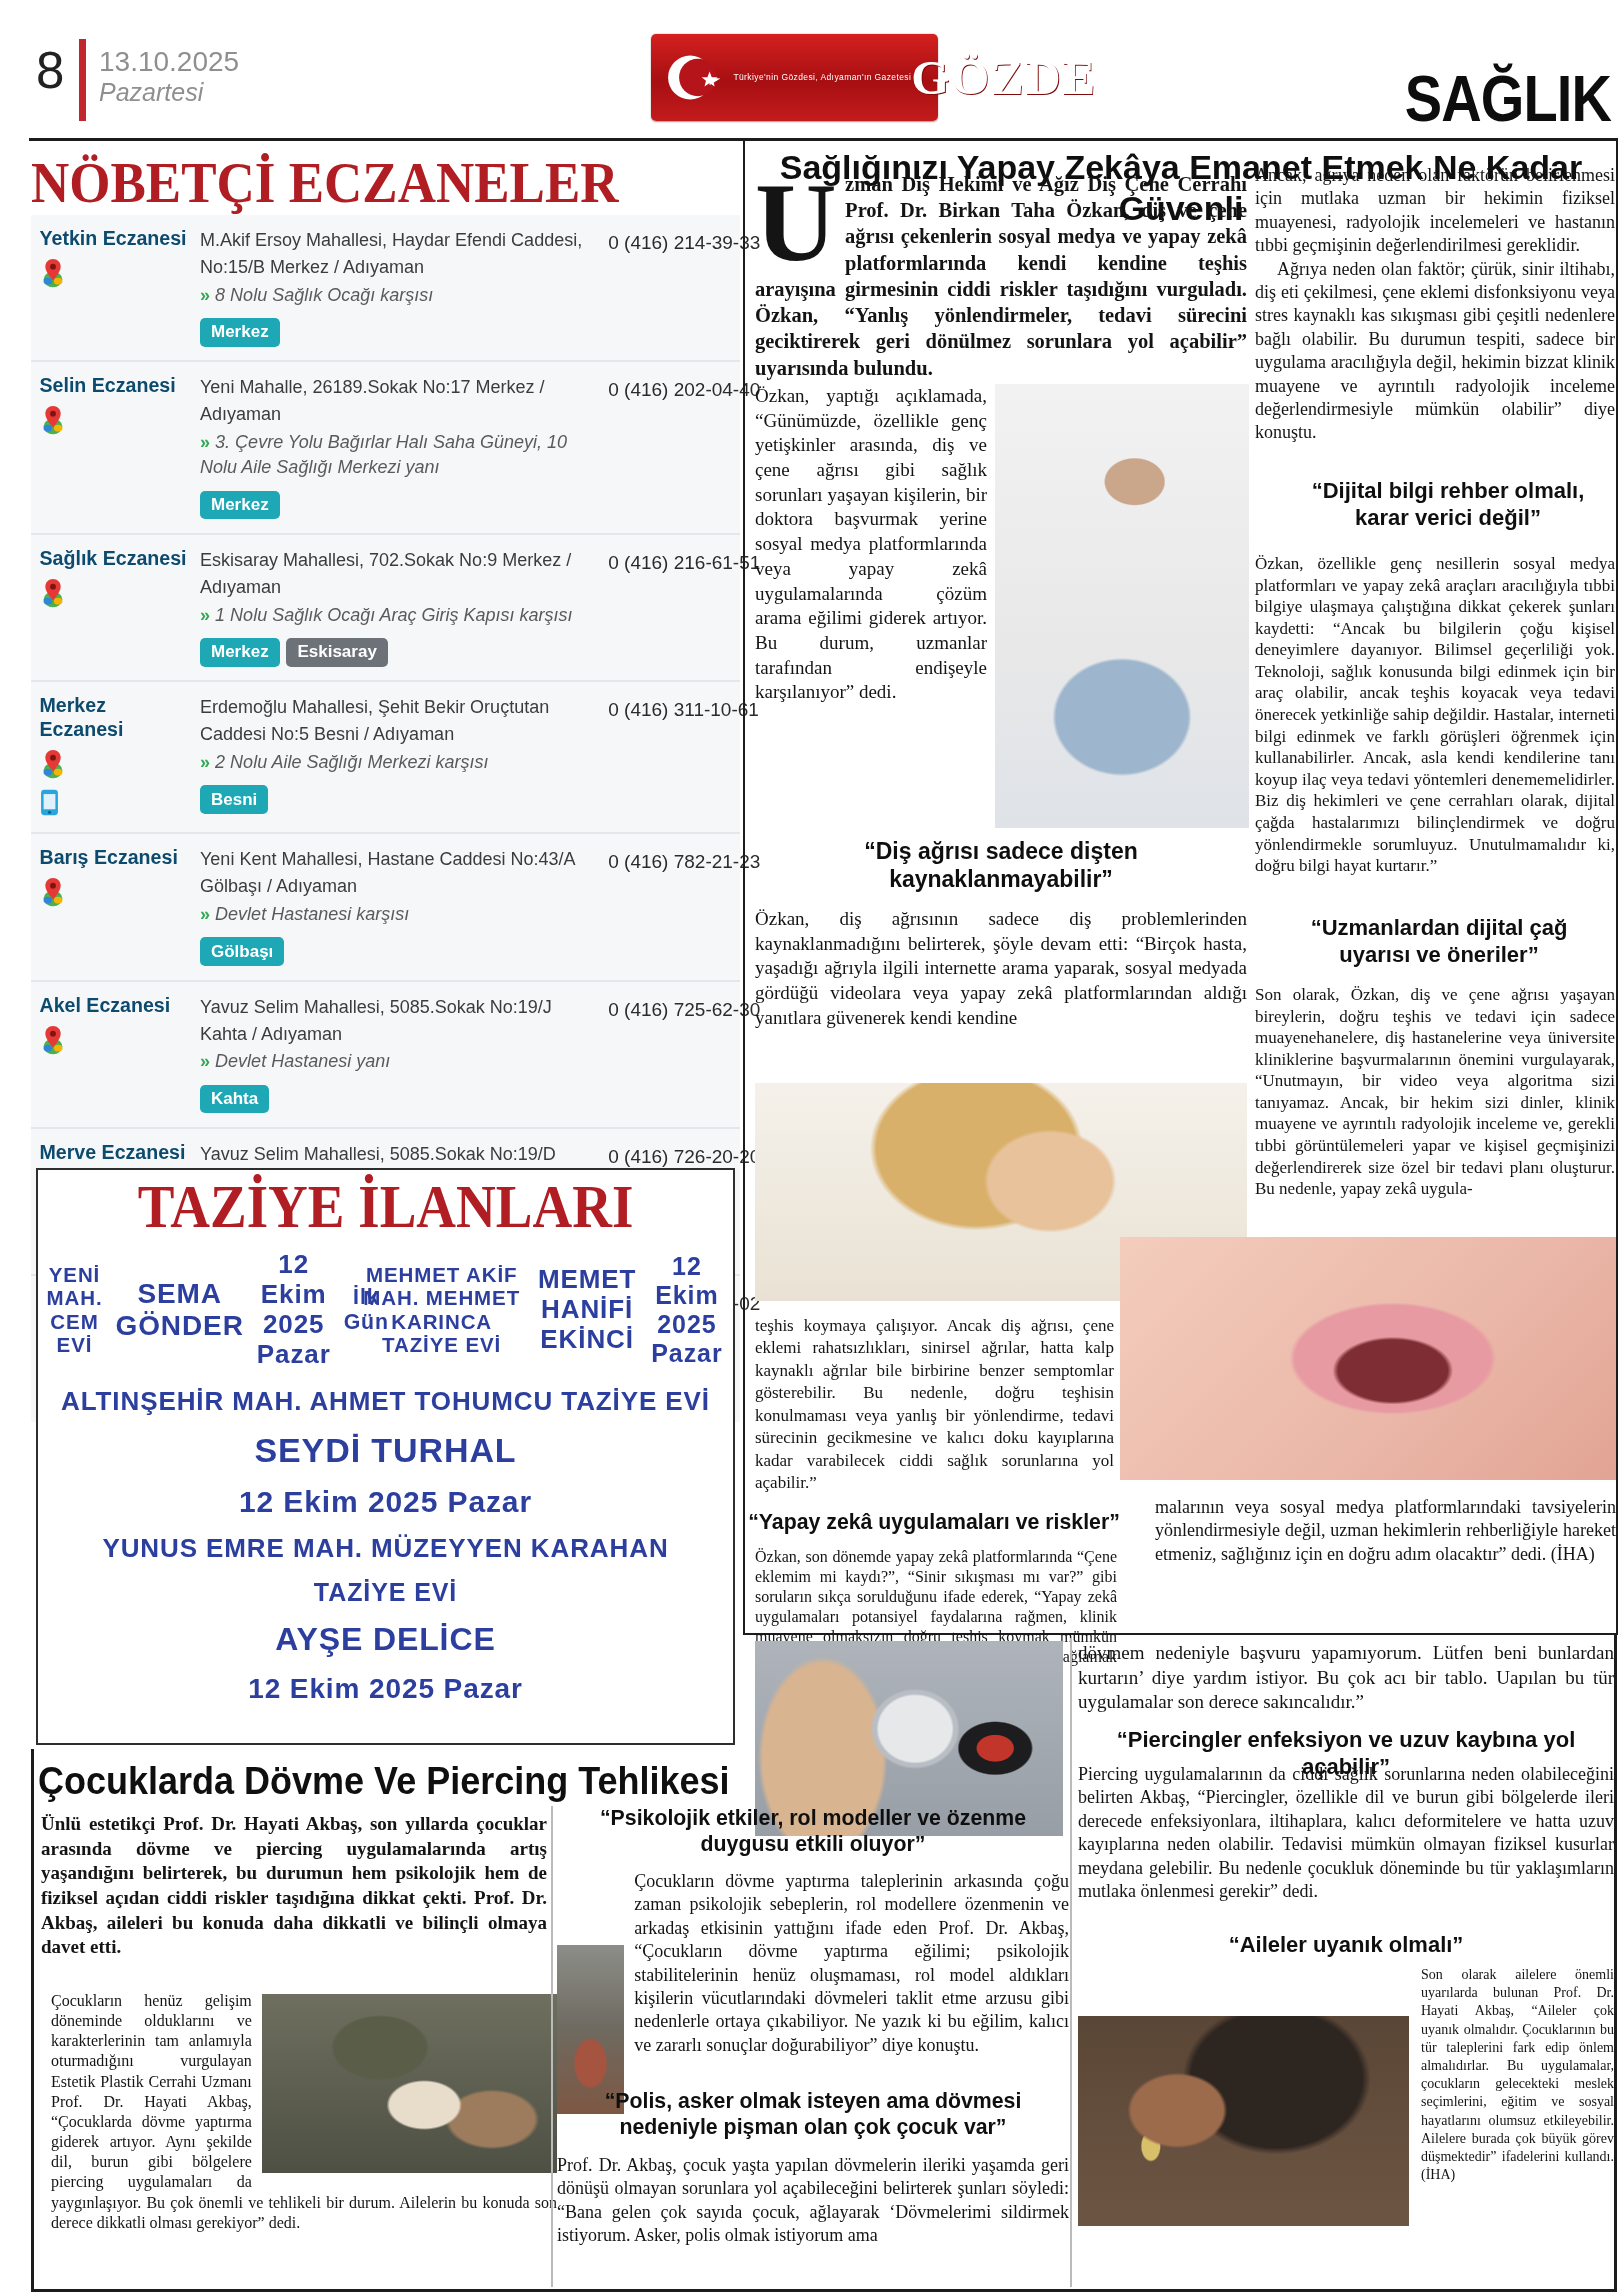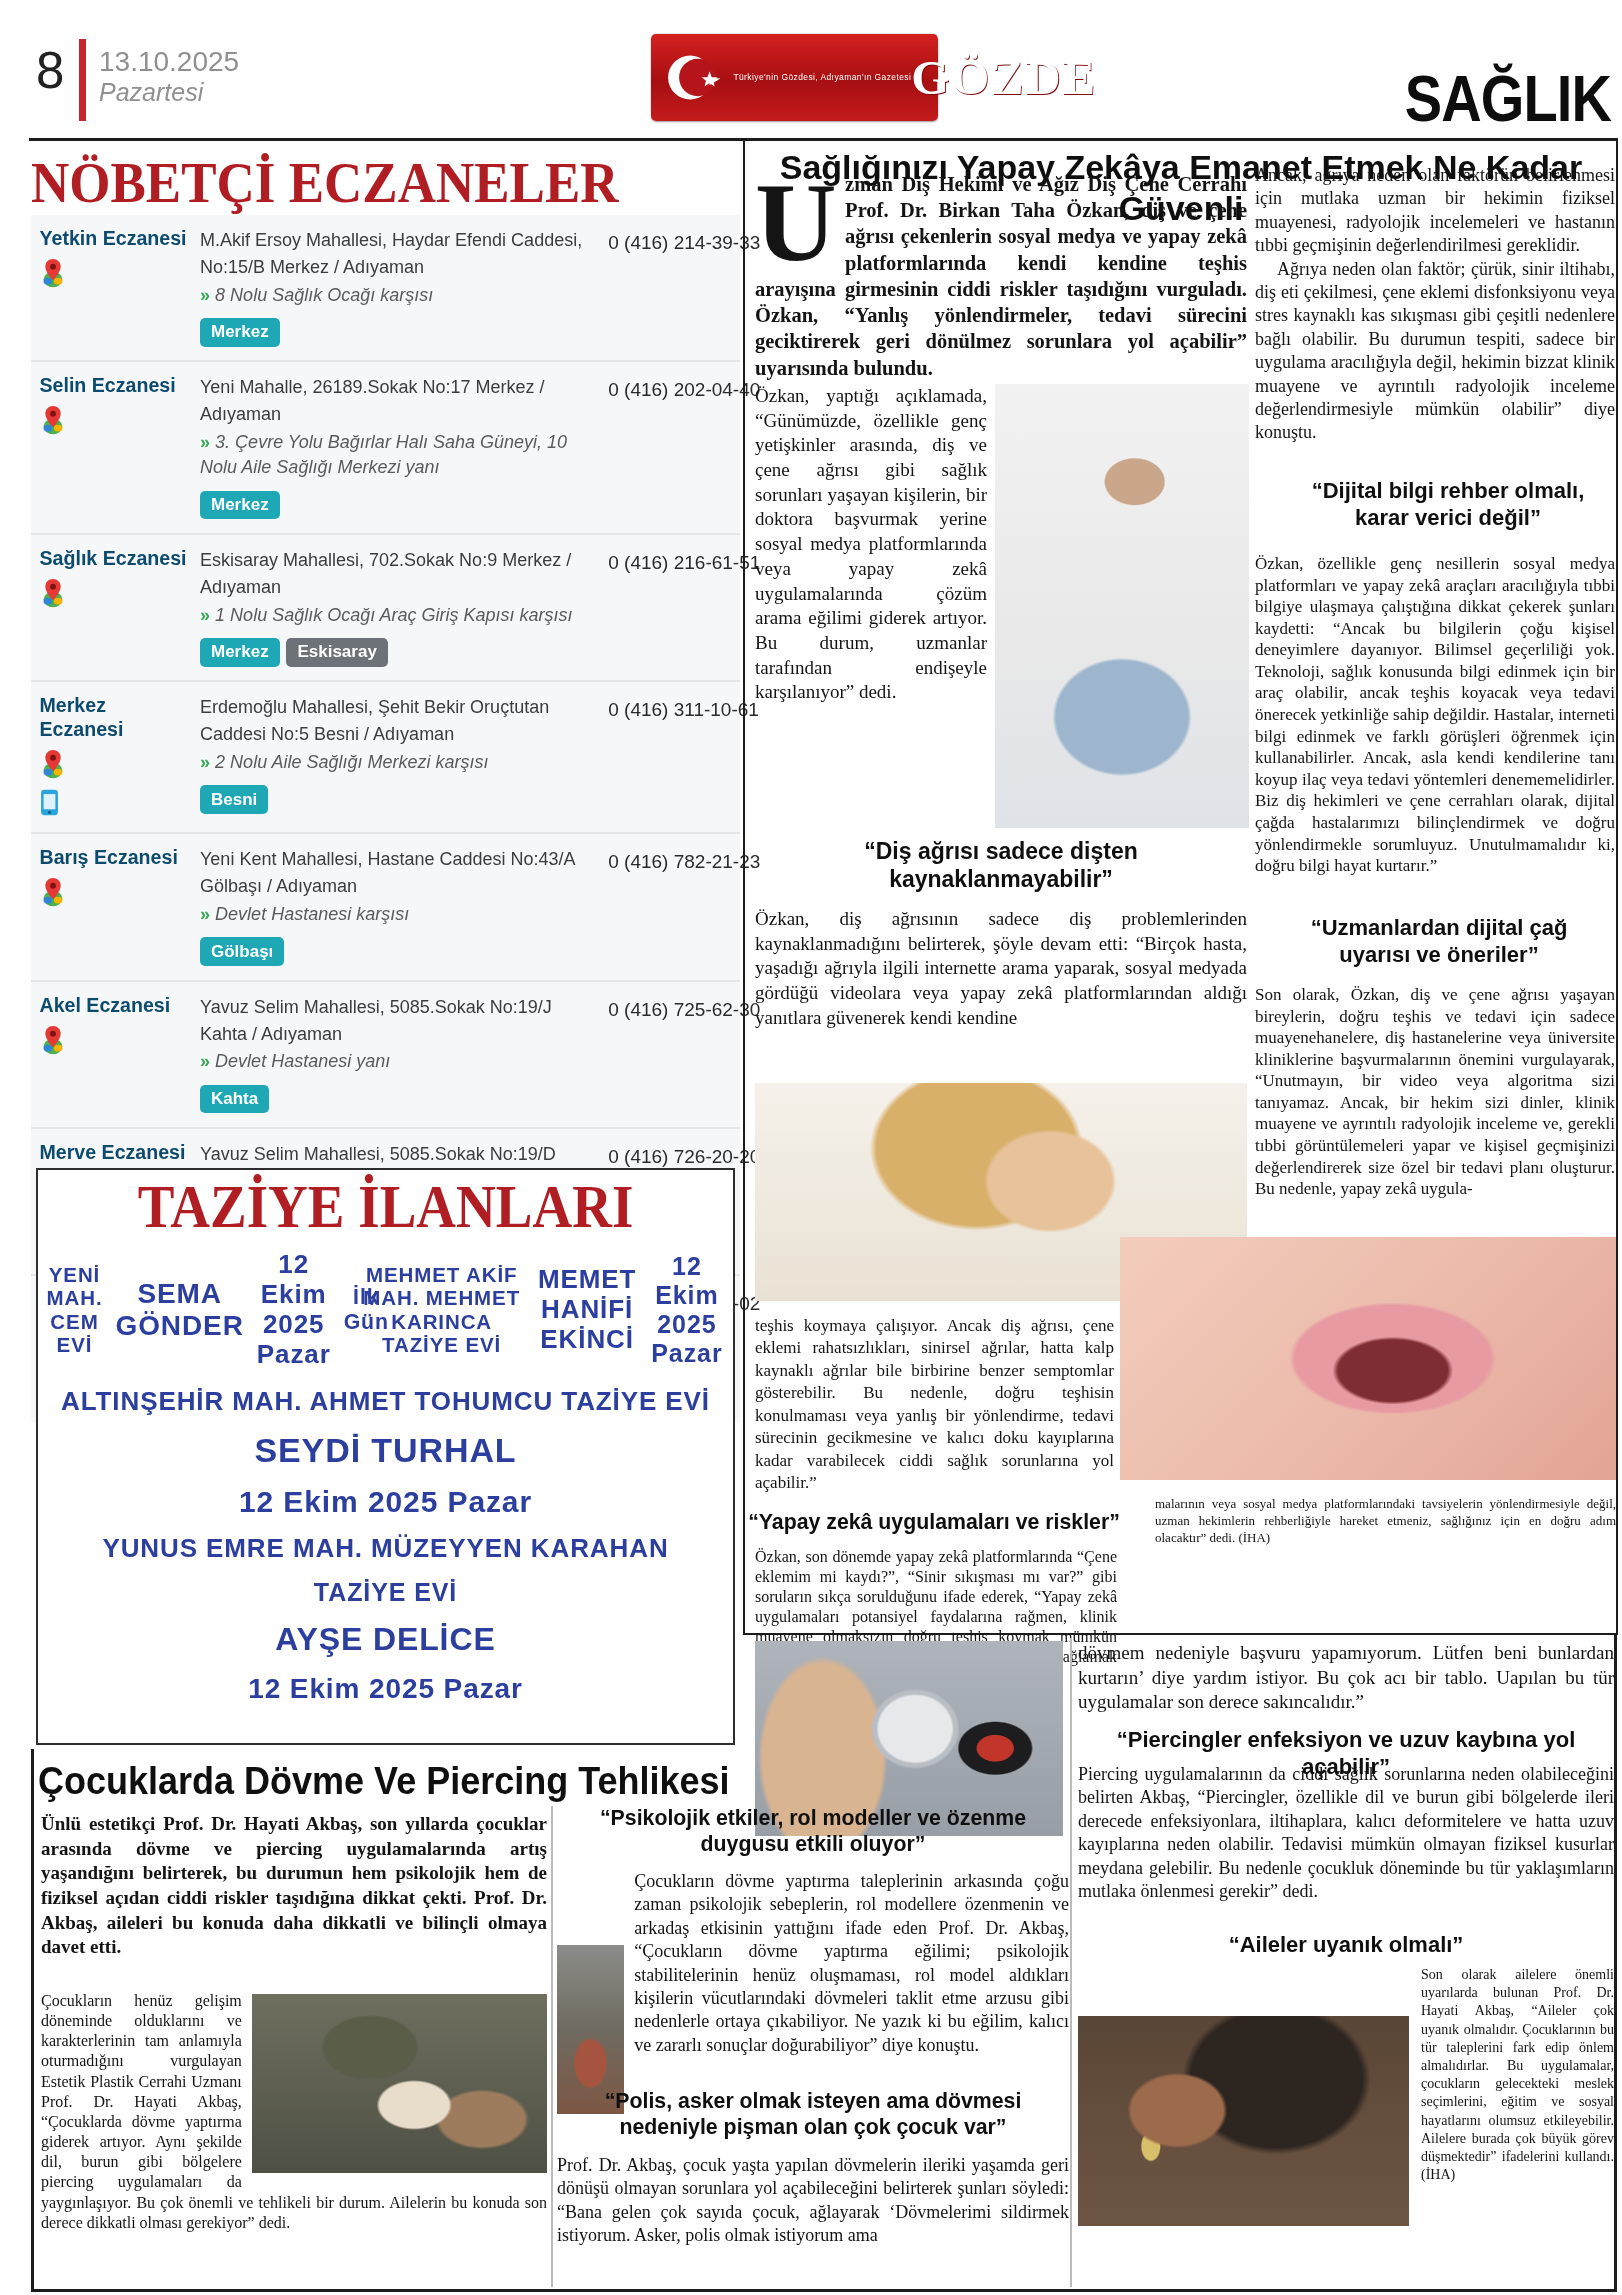--- a/index.html
+++ b/index.html
@@ -346,35 +346,35 @@
   <div class="ab" style="left:1255px;top:984px;width:360px;font-size:17px;line-height:1.27;">Son olarak, Özkan, diş ve çene ağrısı yaşayan bireylerin, doğru teşhis ve tedavi için sadece muayenehanelere, diş hastanelerine veya üniversite kliniklerine başvurmalarının önemini vurgulayarak, “Unutmayın, bir video veya algoritma sizi tanıyamaz. Ancak, bir hekim sizi dinler, klinik muayene ve ayrıntılı radyolojik inceleme ve, gerekli tıbbi görüntülemeleri yapar ve kişisel geçmişinizi değerlendirerek size özel bir tedavi planı oluşturur. Bu nedenle, yapay zekâ uygula-</div>
 
   <div class="photo" style="left:1120px;top:1237px;width:496px;height:243px;">
     <div style="background:
       radial-gradient(137px 77px at 55% 55%, #7d2d33 0 40%, transparent 44%),
       radial-gradient(188px 102px at 55% 50%, #e79aa2 0 52%, transparent 55%),
       radial-gradient(51px 19px at 48% 44%, #fff 0 70%, transparent 75%),
       linear-gradient(135deg,#f4cdbd 0%,#eab7a8 60%,#e2a494 100%);"></div>
   </div>
 
-  <div class="ab" style="left:1155px;top:1496px;width:461px;font-size:13px;line-height:1.3;">malarının veya sosyal medya platformlarındaki tavsiyelerin yönlendirmesiyle değil, uzman hekimlerin rehberliğiyle hareket etmeniz, sağlığınız için en doğru adım olacaktır” dedi. (İHA)</div>
+  <div class="ab" style="left:1155px;top:1496px;width:461px;font-size:18px;line-height:1.3;">malarının veya sosyal medya platformlarındaki tavsiyelerin yönlendirmesiyle değil, uzman hekimlerin rehberliğiyle hareket etmeniz, sağlığınız için en doğru adım olacaktır” dedi. (İHA)</div>
 
   <div class="photo" style="left:755px;top:1641px;width:308px;height:195px;">
     <div style="background:
       radial-gradient(81px 73px at 52% 45%, #e6e8ea 0 45%, #b9bec4 48% 52%, transparent 55%),
       radial-gradient(120px 188px at 22% 60%, #d9b491 0 50%, transparent 54%),
       radial-gradient(60px 43px at 78% 55%, #c2352b 0 30%, #1d1d1f 32% 60%, transparent 63%),
       linear-gradient(180deg,#aeb4ba 0%,#989ea6 100%);"></div>
   </div>
 
   <div class="ah" style="left:38px;top:1757px;width:693px;font-size:36px;text-align:left;transform:scaleY(1.08);transform-origin:top left;">Çocuklarda Dövme Ve Piercing Tehlikesi</div>
 
   <div class="ab" style="left:41px;top:1812px;width:506px;font-size:19px;line-height:1.3;font-weight:700;">Ünlü estetikçi Prof. Dr. Hayati Akbaş, son yıllarda çocuklar arasında dövme ve piercing uygulamalarında artış yaşandığını belirterek, bu durumun hem psikolojik hem de fiziksel açıdan ciddi riskler taşıdığına dikkat çekti. Prof. Dr. Akbaş, aileleri bu konuda daha dikkatli ve bilinçli olmaya davet etti.</div>
 
-  <div class="ab" style="left:41px;top:1991px;width:506px;font-size:16px;line-height:1.26;">
+  <div class="ab" style="left:51px;top:1991px;width:506px;font-size:16px;line-height:1.26;">
     <span class="photo" style="position:relative;float:right;width:295px;height:179px;margin:3.4px 0 6.8px 10.2px;display:block;">
       <span style="display:block;width:100%;height:100%;background:
         radial-gradient(102px 68px at 40% 30%, #5a5d48 0 45%, transparent 48%),
         radial-gradient(77px 51px at 55% 62%, #e8dccb 0 45%, transparent 49%),
         radial-gradient(94px 60px at 78% 70%, #9c7c5c 0 45%, transparent 50%),
         linear-gradient(180deg,#6e6f5e 0%,#4e5044 100%);"></span>
     </span>
     <span>Çocukların henüz gelişim döneminde olduklarını ve karakterlerinin tam anlamıyla oturmadığını vurgulayan Estetik Plastik Cerrahi Uzmanı Prof. Dr. Hayati Akbaş, “Çocuklarda dövme yaptırma giderek artıyor. Aynı şekilde dil, burun gibi bölgelere piercing uygulamaları da yaygınlaşıyor. Bu çok önemli ve tehlikeli bir durum. Ailelerin bu konuda son derece dikkatli olması gerekiyor” dedi.</span>
   </div>
 

